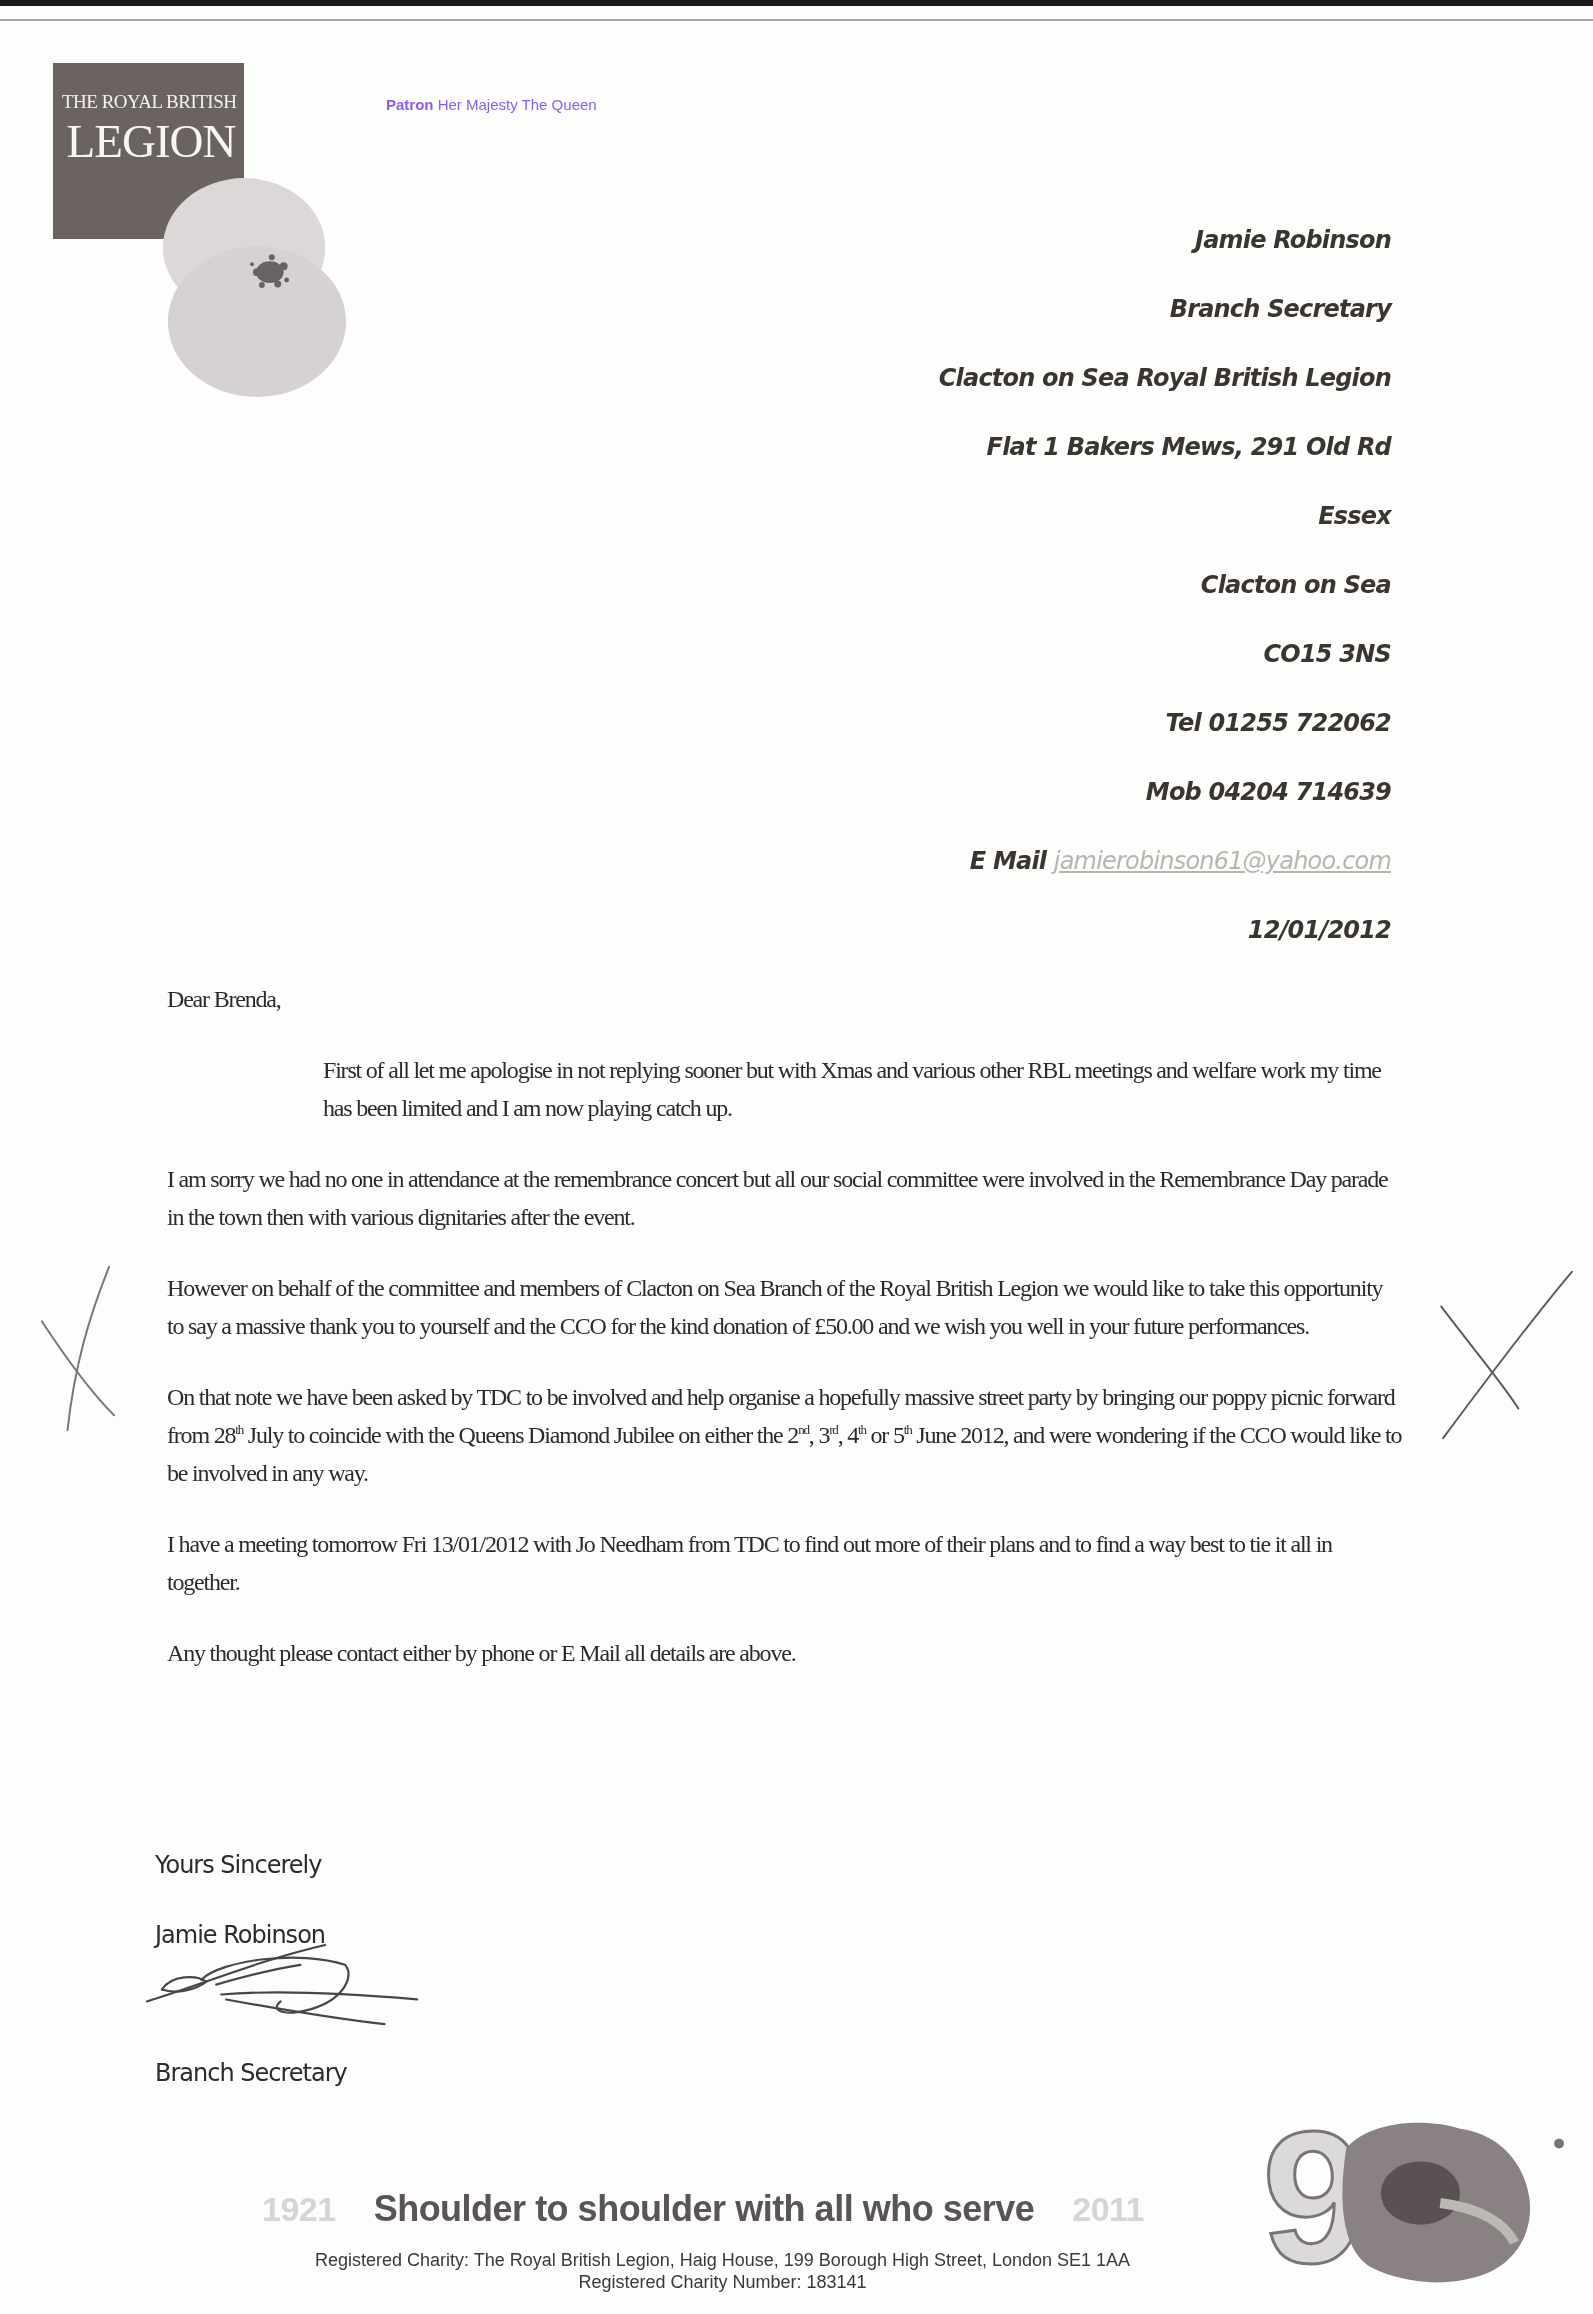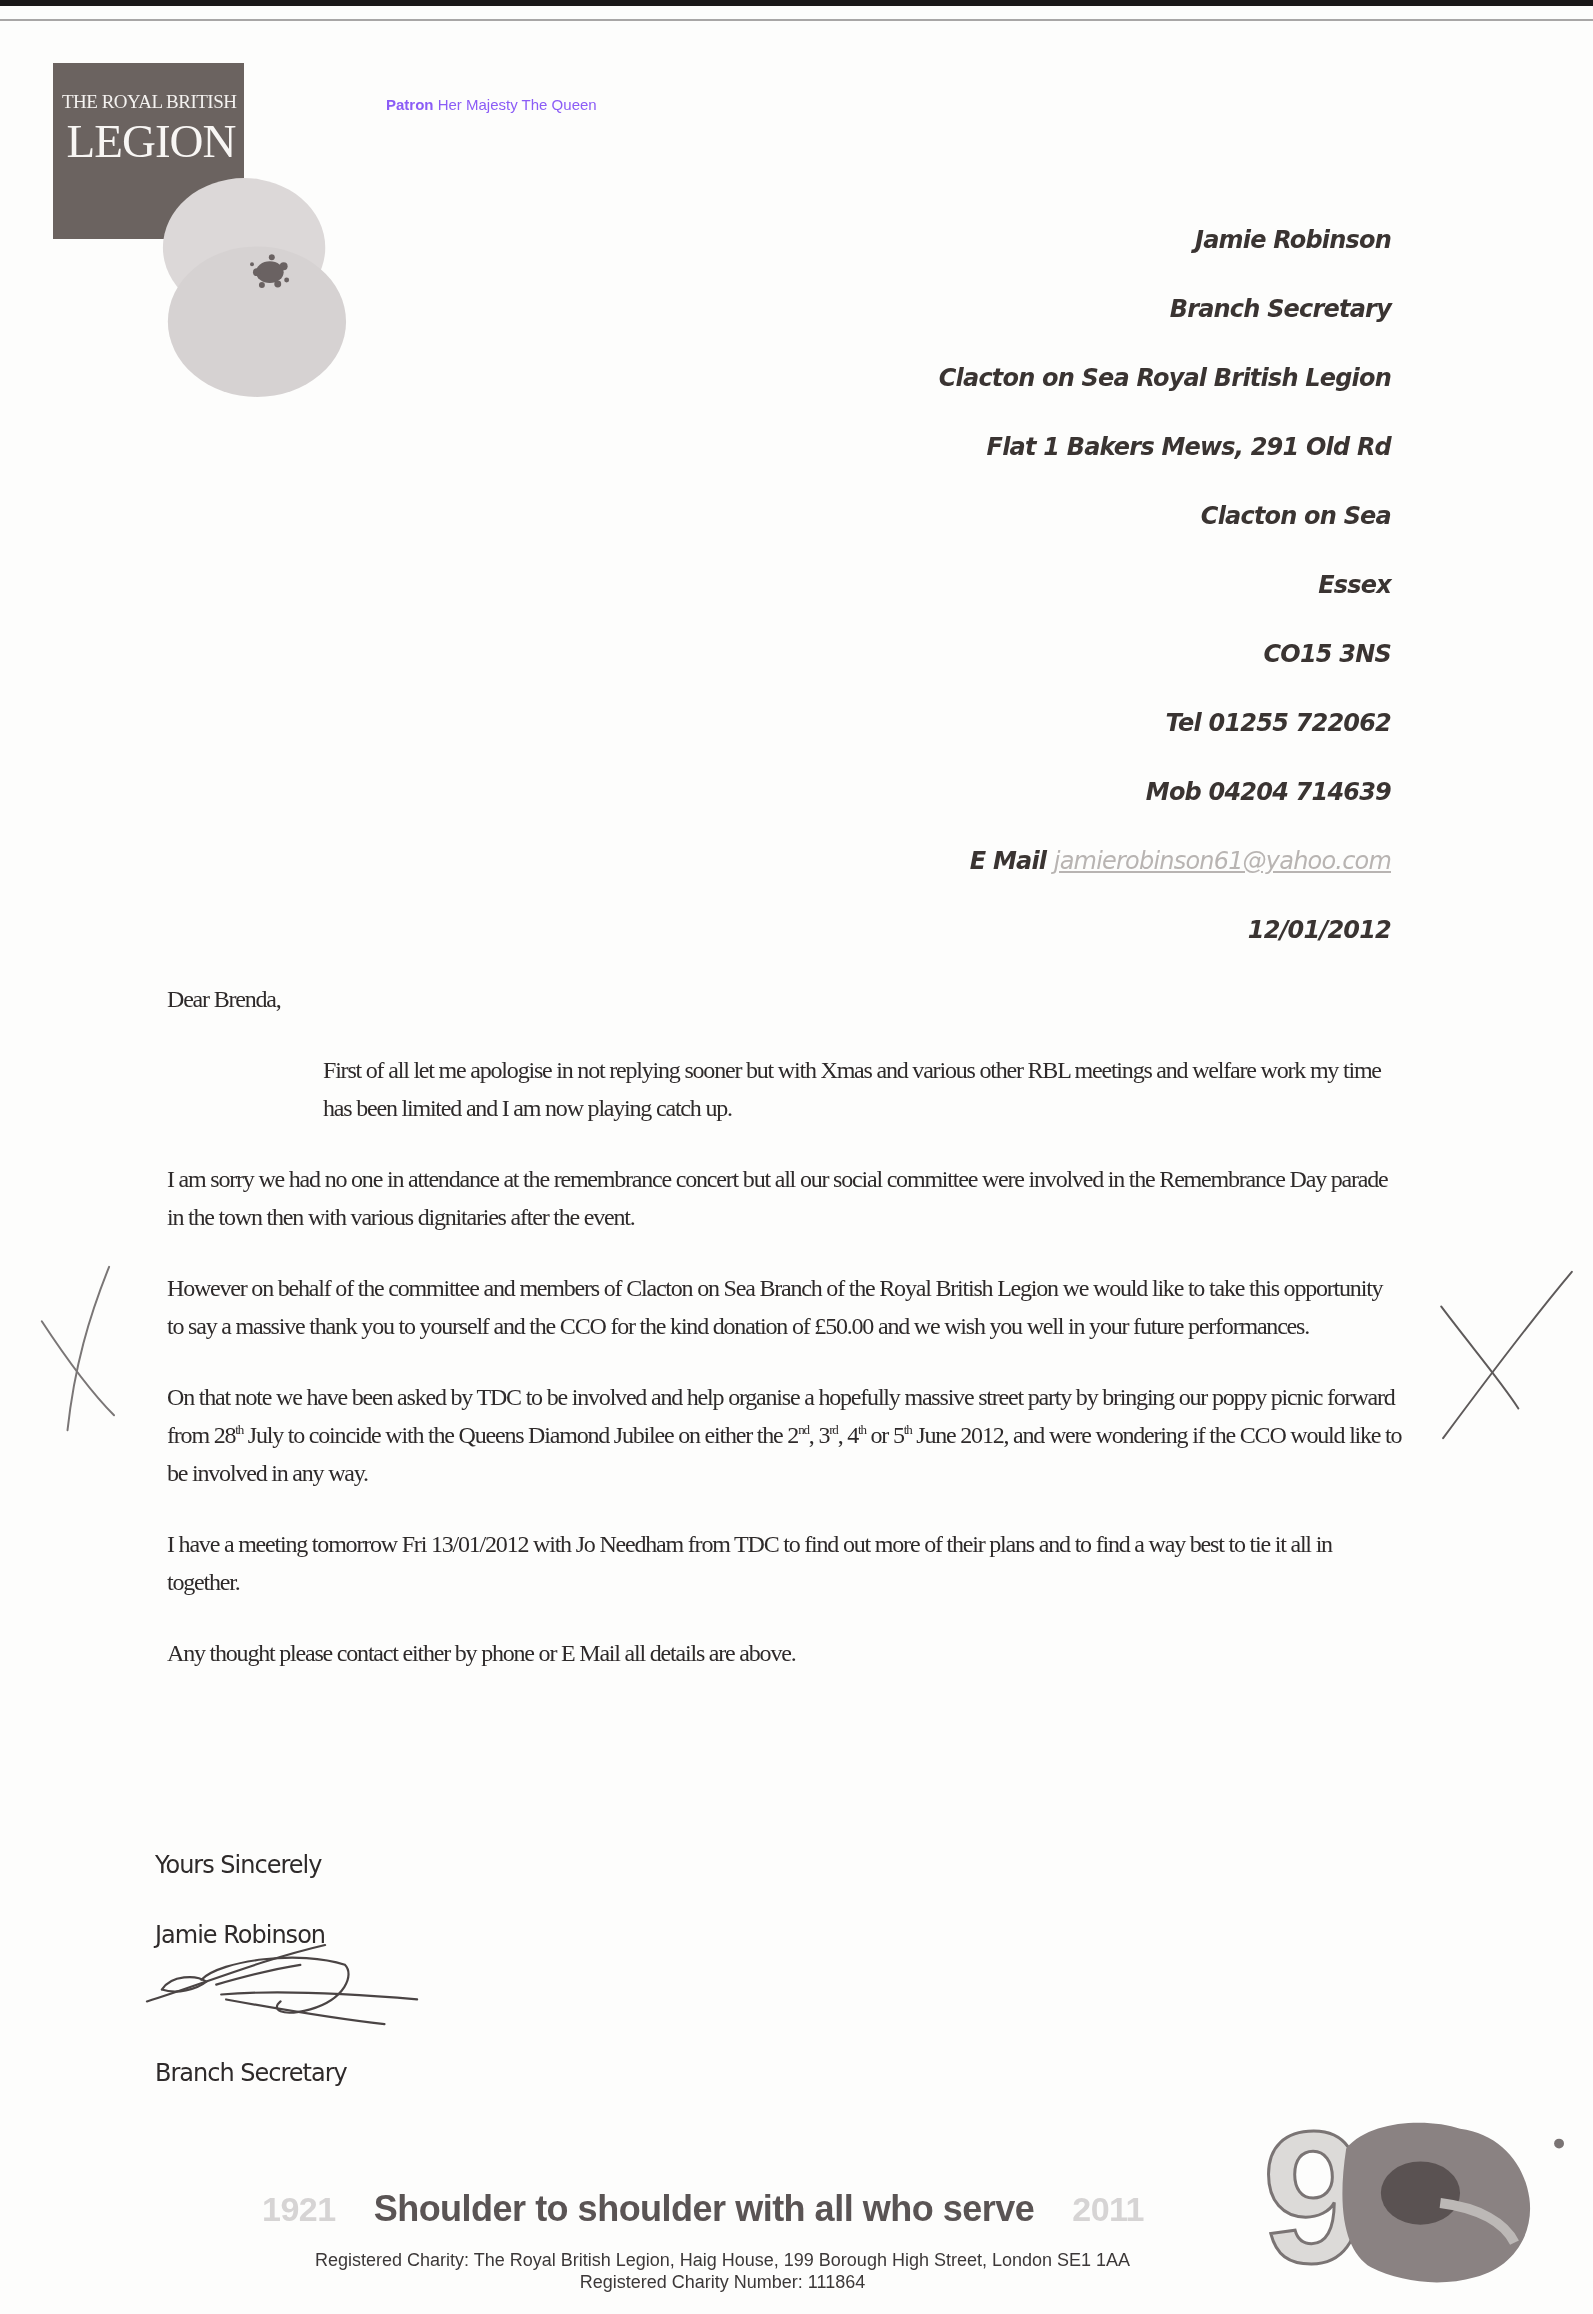--- a/index.html
+++ b/index.html
@@ -92,22 +92,22 @@
 <div class="patron">
   <b>Patron</b>
   <span>Her Majesty The Queen</span>
 </div>
 
 <div class="address">
   <div>Jamie Robinson</div>
   <div>Branch Secretary</div>
   <div>Clacton on Sea Royal British Legion</div>
   <div>Flat 1 Bakers Mews, 291 Old Rd</div>
+  <div>Essex</div>
   <div>Clacton on Sea</div>
-  <div>Essex</div>
   <div>CO15 3NS</div>
   <div>Tel 01255 722062</div>
   <div>Mob 04204 714639</div>
   <div>
     <span>E Mail</span>
     <span class="email-link">jamierobinson61@yahoo.com</span>
   </div>
   <div>12/01/2012</div>
 </div>
 
@@ -150,21 +150,21 @@
 
 <div class="footer-tagline">
   <span class="year">1921</span>
   &nbsp;&nbsp;
   <span>Shoulder to shoulder with all who serve</span>
   &nbsp;&nbsp;
   <span class="year">2011</span>
 </div>
 <div class="footer-reg">
   <div>Registered Charity: The Royal British Legion, Haig House, 199 Borough High Street, London SE1 1AA</div>
-  <div>Registered Charity Number: 111864</div>
+  <div>Registered Charity Number: 183141</div>
 </div>
 
 <svg class="ninety" viewBox="0 0 330 200">
   <text x="10" y="160" font-family="Liberation Sans, sans-serif" font-weight="bold" font-size="190" fill="#dcdad8" stroke="#7a7474" stroke-width="3">9</text>
   <path d="M95 45 C120 15 180 15 210 25 C250 30 275 60 280 95 C285 130 265 165 225 175 C190 185 150 180 120 165 C95 150 85 110 95 45 Z" fill="#8a8282"></path>
   <ellipse cx="170" cy="90" rx="40" ry="32" fill="#5a5252"></ellipse>
   <path d="M190 100 C230 105 255 120 265 140" stroke="#bcb8b6" stroke-width="10" fill="none"></path>
   <circle cx="310" cy="40" r="5" fill="#7a7474"></circle>
 </svg>
 

